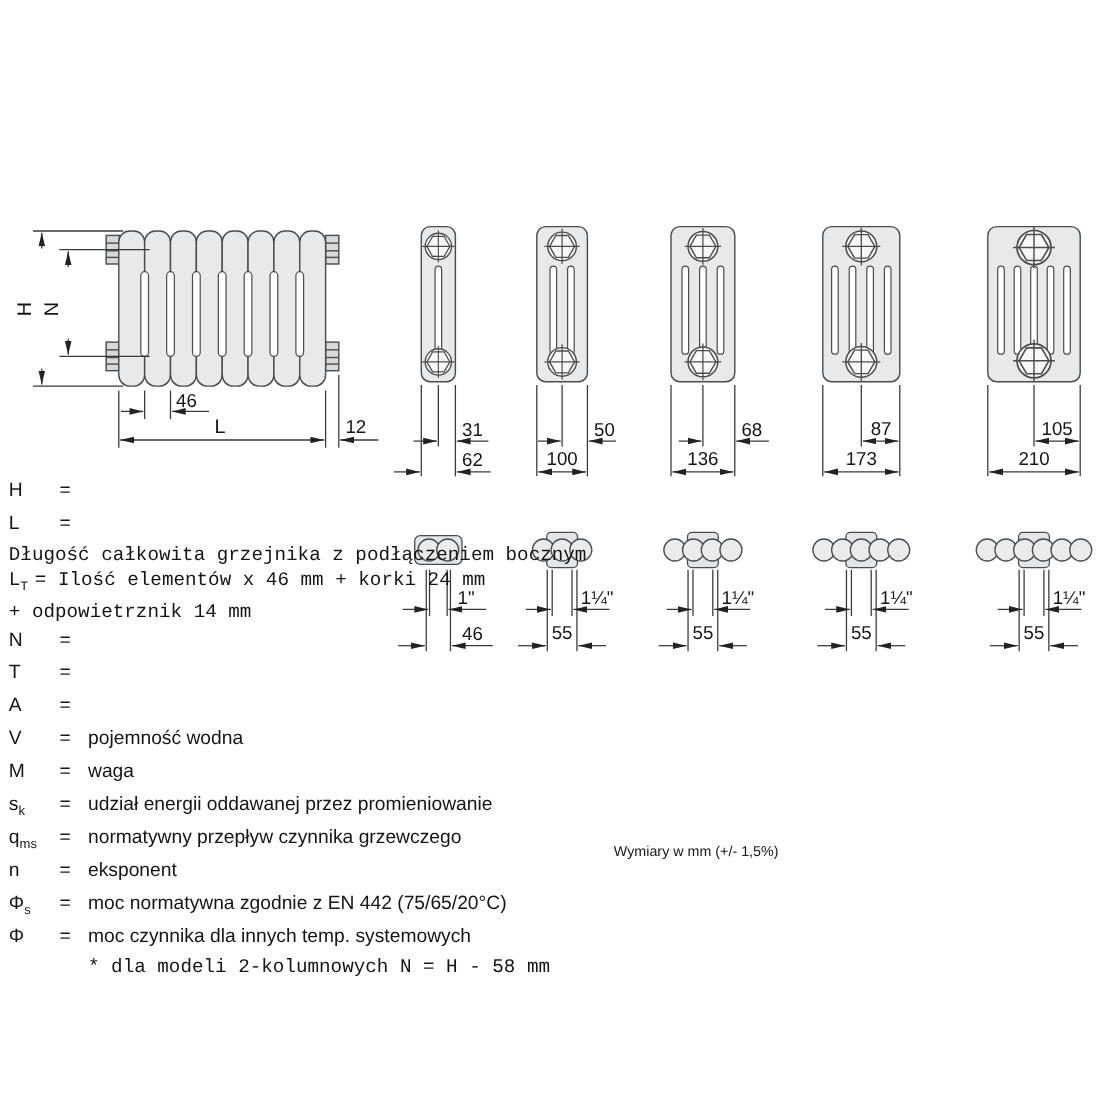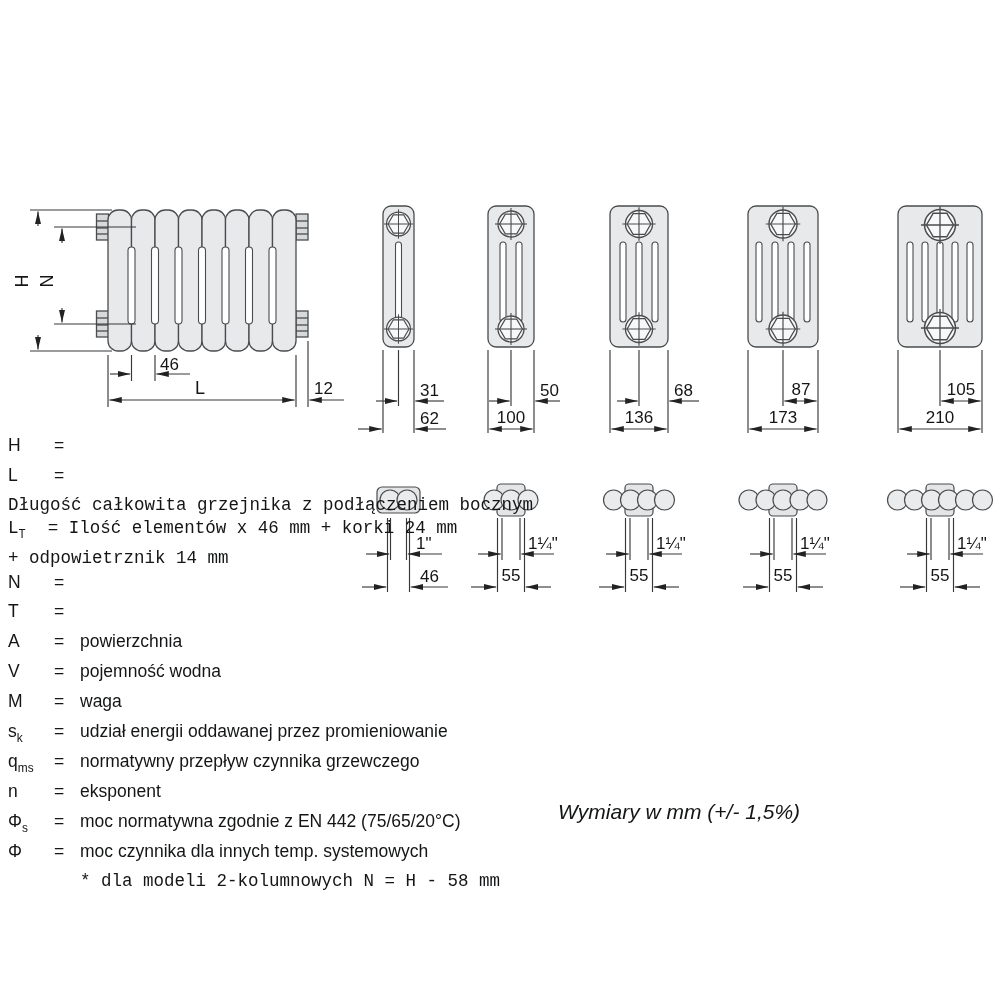--- a/index.html
+++ b/index.html
@@ -6,22 +6,22 @@
   .stage{position:relative;width:1000px;height:1000px;background:#ffffff;overflow:hidden;
          font-family:"Liberation Sans", sans-serif;color:#141516;}
   svg text{font-family:"Liberation Sans", sans-serif;fill:#141516;}
   .dimtxt{font-size:17px;}
   .axlbl{font-size:18px;}
   .legend{position:absolute;left:8px;top:434px;width:540px;font-size:17.5px;line-height:23.4px;}
   .lrow{display:grid;grid-template-columns:46px 26px 1fr;white-space:nowrap;}
   .lrow.full{display:block;font-family:Liberation Mono, monospace;}
   .lrow-indent{padding-left:72px;}
   .lsym sub,.lsym2 sub{font-size:0.68em;}
-  .lrest{margin-left:22px;}
-  .footnote{position:absolute;left:558px;top:800px;font-size:21px;white-space:nowrap;font-style:italic;}
+  .lrest{margin-left:6px;}
+  .footnote{position:absolute;left:558px;top:766px;font-size:13px;white-space:nowrap;}
 </style>
 </head>
 <body>
 
 <div class="stage">
 
 <svg width="1000" height="1000" viewBox="0 0 1000 1000">
   <defs>
     <marker id="arr" viewBox="0 0 13 7" refX="12.5" refY="3.5" markerWidth="13" markerHeight="7" markerUnits="userSpaceOnUse" orient="auto-start-reverse">
       <path d="M0,0.5 L12.5,3.5 L0,6.5 Z" fill="#222"></path>
@@ -331,21 +331,20 @@
     <span class="lsym"><span>N</span><sub></sub></span>
     <span class="leq">=</span>
   </div>
   <div class="lrow">
     <span class="lsym"><span>T</span><sub></sub></span>
     <span class="leq">=</span>
   </div>
   <div class="lrow">
     <span class="lsym"><span>A</span><sub></sub></span>
     <span class="leq">=</span>
-    <span class="ldesc">powierzchnia</span>
   </div>
   <div class="lrow">
     <span class="lsym"><span>V</span><sub></sub></span>
     <span class="leq">=</span>
     <span class="ldesc">pojemność wodna</span>
   </div>
   <div class="lrow">
     <span class="lsym"><span>M</span><sub></sub></span>
     <span class="leq">=</span>
     <span class="ldesc">waga</span>

